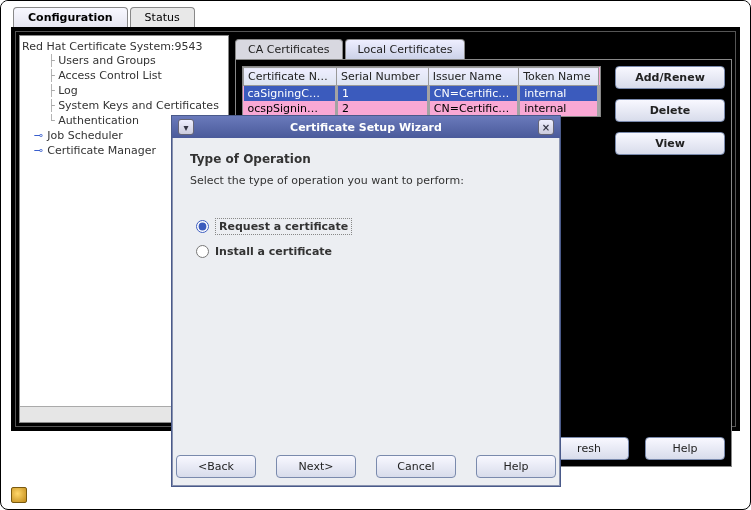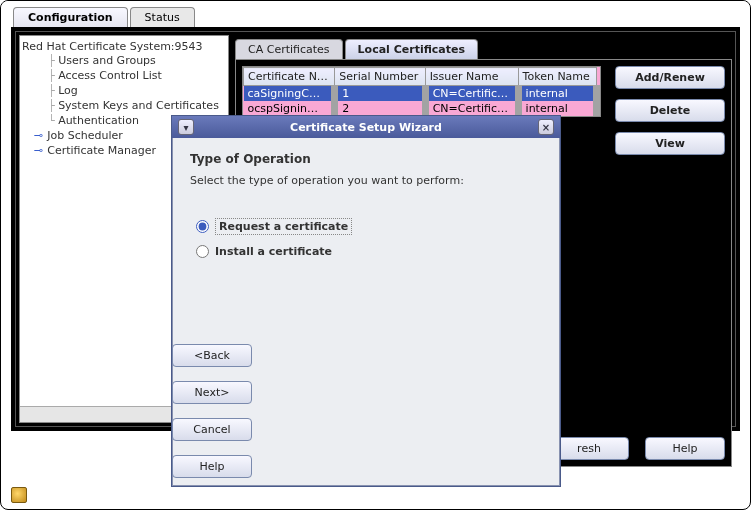--- a/index.html
+++ b/index.html
@@ -89,21 +89,21 @@
       padding: 3px 12px;
       border: 1px solid #888; border-bottom:none;
       border-radius: 4px 4px 0 0;
       background: #d8d8e0;
       color:#222;
       margin-right:2px;
       cursor:pointer;
     }
     .inner-tab.active {
       background: linear-gradient(#eef,#ccd2e8);
-      font-weight: bold;
+      font-weight: normal;
     }
     .inner-pane {
       border: 1px solid #888;
       background: #000;
       height: 408px;
       position: relative;
     }
     .table-area {
       position:absolute; left:6px; top:6px; right:130px;
       background:#f9a8d4;
@@ -114,21 +114,21 @@
       background: linear-gradient(#eef,#dde4f0);
       border: 1px solid #999;
       padding: 2px 4px;
       text-align: left;
       font-weight: normal;
       color: #222;
       white-space: nowrap;
       overflow: hidden;
     }
     td {
-      border-right: 7px solid #a3a3a3;
+      border-right: 3px solid #a3a3a3;
       padding: 1px 4px;
       white-space: nowrap;
       overflow: hidden;
     }
     tr.selected td { background: #3b5bbd; color: #fff; }
     .btn-col {
       position:absolute;
       right: 6px; top: 6px;
       width: 110px;
       display:flex; flex-direction:column; gap:10px;
@@ -181,21 +181,21 @@
     }
     .wiz-heading { font-weight: bold; color:#333; margin-bottom: 8px; font-size:12px; }
     .wiz-text { color:#333; margin-bottom: 31px; }
     .radio-row { display:flex; align-items:center; gap:6px; margin: 6px 0 10px 6px; }
     .radio-row.selected label { border:1px dotted #888; padding:1px 3px; font-weight:bold; }
     .radio-row label { font-weight:bold; color:#333; }
     .radio-row input { accent-color:#3b5bbd; }
     .wiz-footer {
       position:absolute;
       left:0; right:0; bottom:8px;
-      display:flex; justify-content:center; gap:14px;flex-direction:column;
+      display:flex; justify-content:center; gap:20px;
     }
     .wiz-btn { width: 80px; font-weight: normal; }
     .status-icon {
       position:absolute;
       left:10px; bottom:6px;
       width:16px;height:16px;
       background: radial-gradient(circle at 40% 40%, #ffd76a, #c08a1a);
       border:1px solid #7a5a10;
       border-radius:2px;
     }

